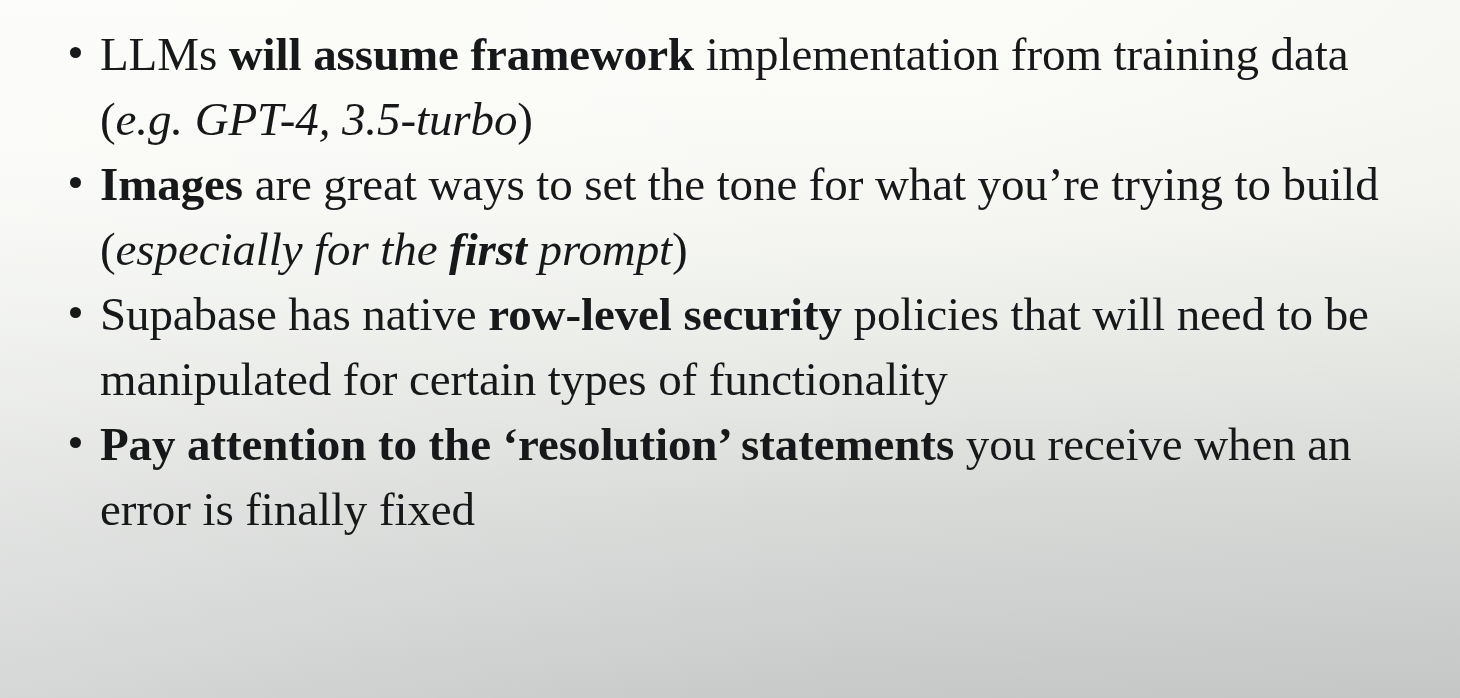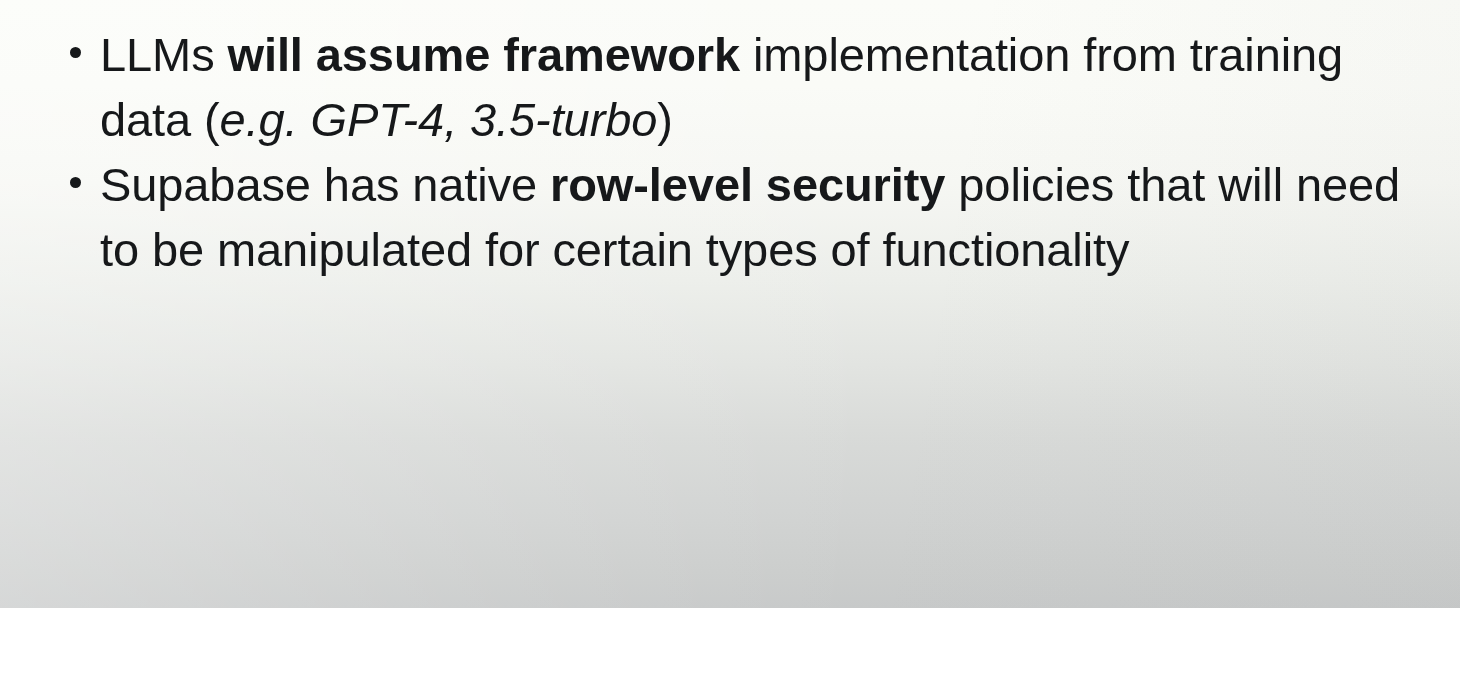--- a/index.html
+++ b/index.html
@@ -11,33 +11,34 @@
   body {
     width: 1460px;
     height: 698px;
     overflow: hidden;
     font-family: "Liberation Sans", "DejaVu Sans", sans-serif;
   }
 
   .slide {
     position: relative;
     width: 1460px;
-    height: 608px;
+    height: 698px;
     box-sizing: border-box;
     background: linear-gradient(180deg,
         #fbfcf8 0%,
         #fafbf7 14%,
         #f6f7f3 30%,
         #eceeea 46%,
         #e2e4e1 60%,
         #d8dad8 72%,
         #d1d3d2 84%,
         #cbcdcc 94%,
         #c7c9c9 100%);
     overflow: hidden;
+    font-family: Liberation Serif, serif;
   }
 
   
   .slide::after {
     content: "";
     position: absolute;
     inset: 0;
     pointer-events: none;
     background: linear-gradient(100deg,
         rgba(255,255,255,0.30) 0%,
@@ -93,18 +94,26 @@
 </style>
 </head>
 <body>
 
 <div class="slide">
   <ul class="bullet-list" id="bullet-list">
       <li class="bullet-item" id="bullet-llms-assume-framework">
         <span class="bullet-marker"></span>
         <span class="bullet-text">LLMs <b>will assume framework</b> implementation from training data (<i>e.g. GPT-4, 3.5-turbo</i>)</span>
       </li>
+      <li class="bullet-item" id="bullet-images-set-tone">
+        <span class="bullet-marker"></span>
+        <span class="bullet-text"><b>Images</b> are great ways to set the tone for what you’re trying to build (<i>especially for the </i><b><i>first</i></b><i> prompt</i>)</span>
+      </li>
       <li class="bullet-item" id="bullet-supabase-row-level-security">
         <span class="bullet-marker"></span>
         <span class="bullet-text">Supabase has native <b>row-level security</b> policies that will need to be manipulated for certain types of functionality</span>
+      </li>
+      <li class="bullet-item" id="bullet-resolution-statements">
+        <span class="bullet-marker"></span>
+        <span class="bullet-text"><b>Pay attention to the ‘resolution’ statements</b> you receive when an error is finally fixed</span>
       </li>
     </ul>
 </div>
 
 </body></html>

